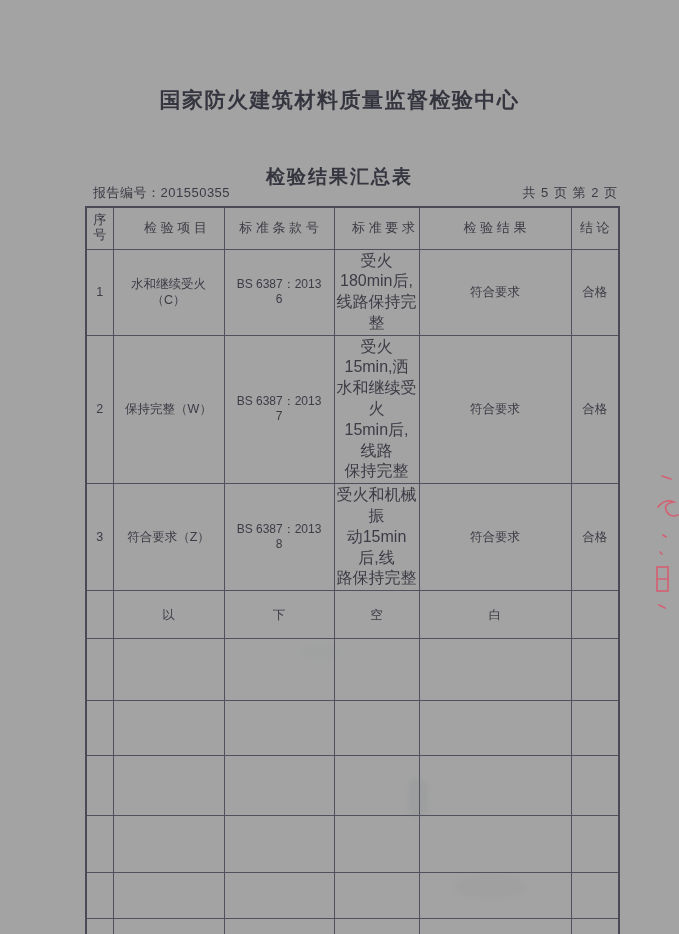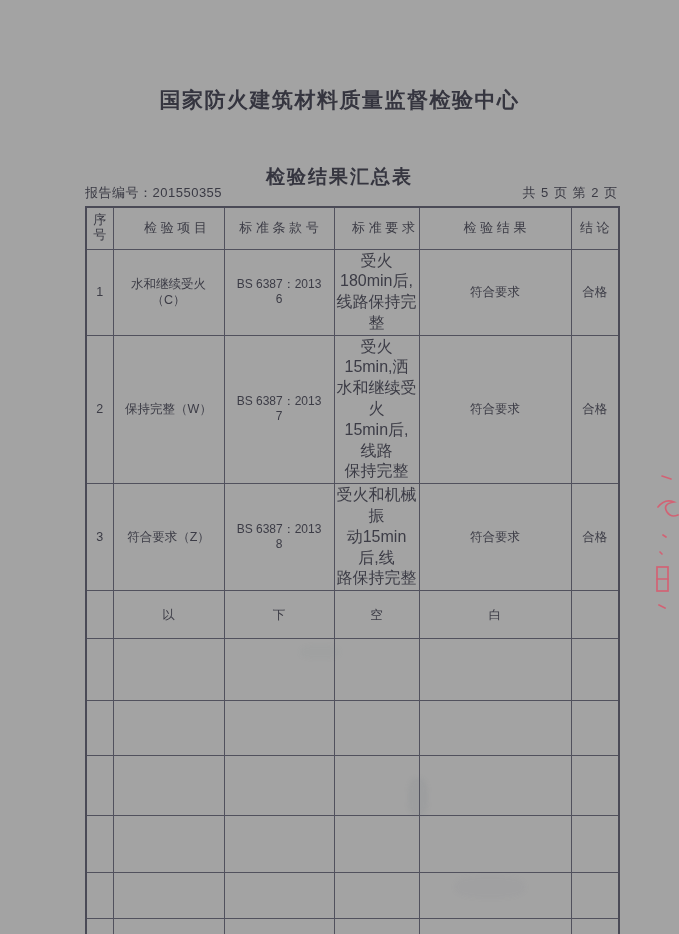--- a/index.html
+++ b/index.html
@@ -22,21 +22,21 @@
     position:absolute;left:0;top:128px;width:100%;
     text-align:center;font-size:19px;font-weight:bold;
     letter-spacing:2px;color:#35353f;margin-top:36px;
   }
 
   .meta-row{
     position:absolute;left:85px;top:184px;width:533px;
     display:flex;justify-content:space-between;align-items:flex-end;
     font-size:13px;color:#3a3a44;
   }
-  .meta-left{letter-spacing:0.5px;}
+  .meta-left{letter-spacing:0.5px;margin-left:8px;}
   .meta-right{letter-spacing:1px;text-align:right;}
 
   table.summary{
     position:absolute;left:85px;top:206px;
     width:533px;height:665px;
     border-collapse:collapse;table-layout:fixed;
     font-size:12.5px;color:#3c3c46;
   }
   table.summary td{
     border:1px solid #51515d;

